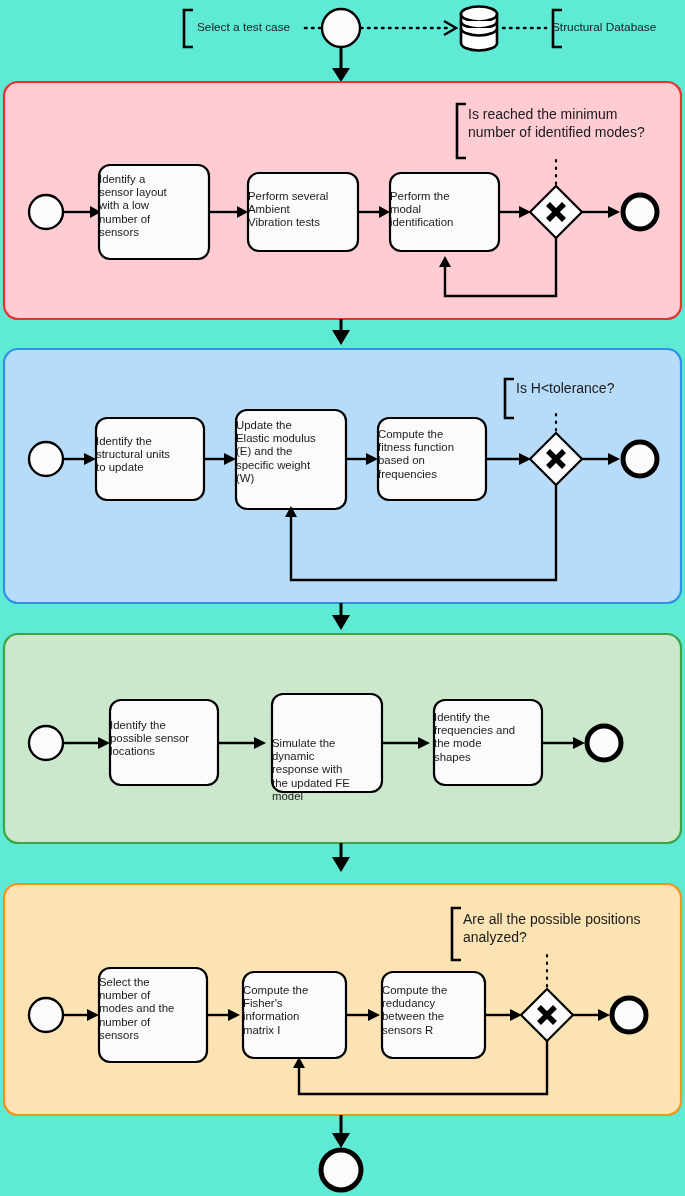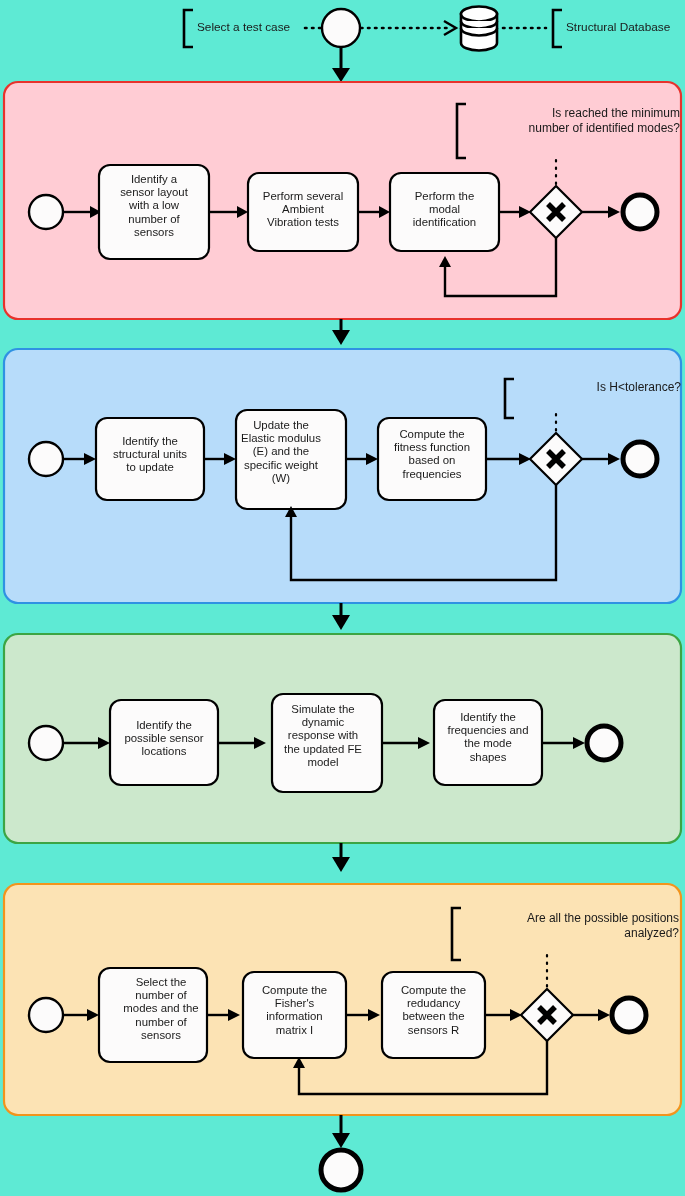--- a/index.html
+++ b/index.html
@@ -85,30 +85,30 @@
     stroke: #000000;
     stroke-width: 5.5;
     stroke-linecap: butt;
     fill: none;
   }
   .lbl {
     position: absolute;
     font-family: "Liberation Sans", sans-serif;
     color: #1a1a1a;
     line-height: 1.16;
-    text-align: center;
+    text-align: left;
     white-space: pre-line;
     pointer-events: none;
   }
   .task-lbl {
     font-size: 11.4px;
   }
   .anno-lbl {
-    text-align: right;
-    font-size: 12px;
+    text-align: left;
+    font-size: 14px;
     line-height: 1.25;
     white-space: pre-line;
   }
   .top-lbl {
     font-size: 11.8px;
     text-align: left;
     white-space: nowrap;
   }
 </style>
 </head>
@@ -262,21 +262,21 @@
     <path class="flow" d="M 547 1041 L 547 1094 L 299 1094 L 299 1066"></path>
     <path d="M 293 1068 L 299 1057 L 305 1068 Z" fill="#000"></path>
 
     <path class="flow-thick" d="M 341 1115 L 341 1137"></path>
     <path d="M 332 1133 L 341 1148 L 350 1133 Z" fill="#000"></path>
     <circle class="evt-end" cx="341" cy="1170" r="20" stroke-width="6"></circle>
 
   </svg>
 
   <div class="lbl top-lbl" style="left:197px; top:21px;">Select a test case</div>
-  <div class="lbl top-lbl" style="left:566px; top:21px;">Structural Database</div>
+  <div class="lbl top-lbl" style="left:552px; top:21px;">Structural Database</div>
 
   <div class="lbl anno-lbl" style="left:468px; top:106px; width:212px;">Is reached the minimum
 number of identified modes?</div>
   <div class="lbl task-lbl" style="left:99px; top:173px; width:110px;">Identify a
 sensor layout
 with a low
 number of
 sensors</div>
   <div class="lbl task-lbl" style="left:248px; top:190px; width:110px;">Perform several
 Ambient
@@ -295,21 +295,21 @@
 specific weight
 (W)</div>
   <div class="lbl task-lbl" style="left:378px; top:428px; width:108px;">Compute the
 fitness function
 based on
 frequencies</div>
 
   <div class="lbl task-lbl" style="left:110px; top:719px; width:108px;">Identify the
 possible sensor
 locations</div>
-  <div class="lbl task-lbl" style="left:272px; top:703px; width:102px;">Simulate the
+  <div class="lbl task-lbl" style="left:272px; top:737px; width:102px;">Simulate the
 dynamic
 response with
 the updated FE
 model</div>
   <div class="lbl task-lbl" style="left:434px; top:711px; width:108px;">Identify the
 frequencies and
 the mode
 shapes</div>
 
   <div class="lbl anno-lbl" style="left:463px; top:911px; width:216px;">Are all the possible positions

